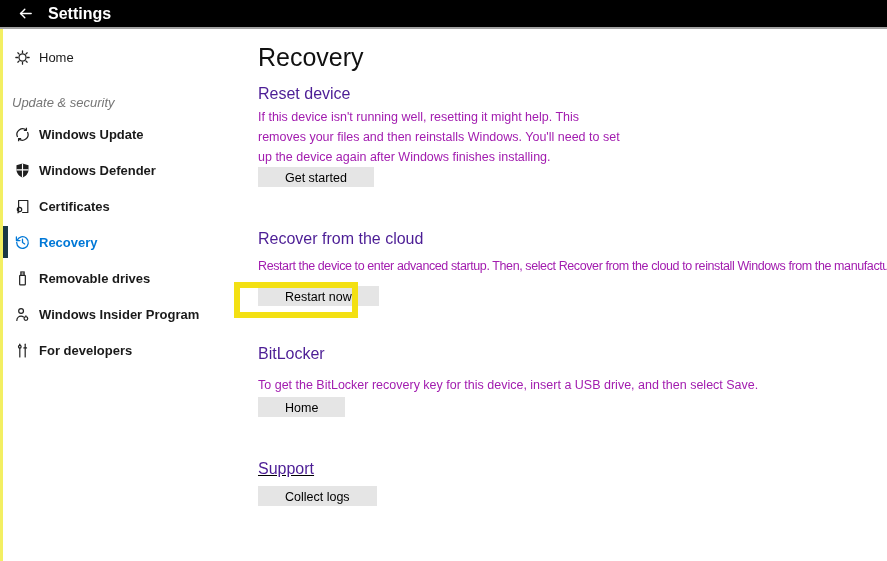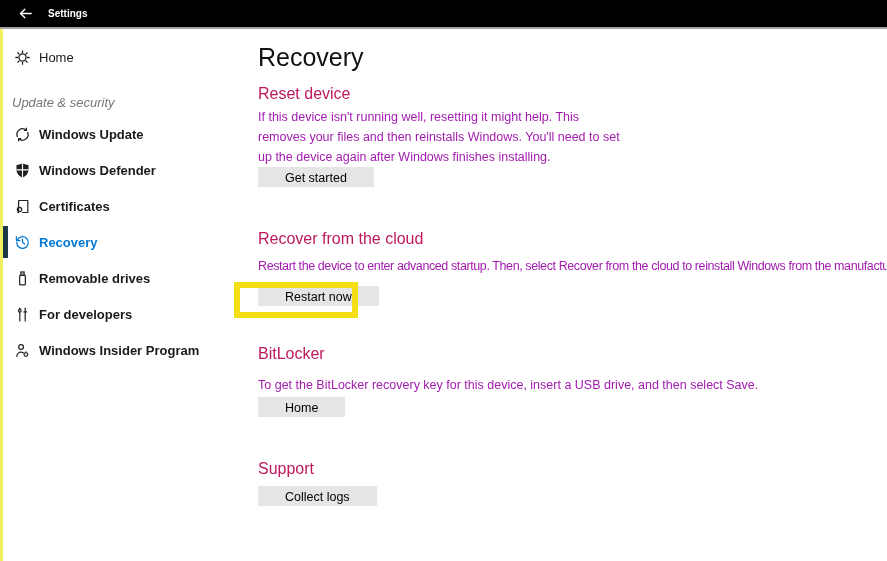--- a/index.html
+++ b/index.html
@@ -20,21 +20,21 @@
     display: flex; align-items: center;
     z-index: 10;
   }
   .back-btn {
     width: 34px; height: 27px; margin-left: 8px;
     background: transparent; border: none;
     display: flex; align-items: center; justify-content: center;
     cursor: pointer;
   }
   .titlebar-title {
-    color: #ffffff; font-size: 10px; font-weight: 600; margin-left: 6px;
+    color: #ffffff; font-size: 16px; font-weight: 600; margin-left: 6px;
   }
   .titlebar-divider {
     position: absolute; top: 27px; left: 0; right: 0; height: 2px;
     background: #a3a3a3; z-index: 9;
   }
 
   
   .edge-strip {
     position: absolute; left: 0; top: 29px; bottom: 0; width: 3px;
     background: #f3ef62; z-index: 8;
@@ -64,26 +64,26 @@
   .icon { width: 17px; height: 17px; display: inline-flex; align-items: center; justify-content: center; flex: 0 0 17px; }
   .icon svg { width: 17px; height: 17px; }
 
   
   .content { position: absolute; left: 258px; top: 29px; right: 0; bottom: 0; }
   .page-title {
     position: absolute; top: 13px; left: 0;
     font-size: 25px; font-weight: 300; line-height: 30px; color: #111;
   }
   .sec { position: absolute; left: 0; right: 0; }
-  .sec h2 { font-size: 16px; font-weight: 400; line-height: 20px; color: #be185d; }
+  .sec h2 { font-size: 16px; font-weight: 400; line-height: 20px; color: #4c1d95; }
   .sec p  { font-size: 12.5px; line-height: 20px; color: #a21caf; }
   .sec-reset    { top: 55px; }
   .sec-cloud    { top: 200px; }
   .sec-bitlocker{ top: 315px; }
-  .sec-support  { top: 430px; }
+  .sec-support  { top: 430px; text-decoration: underline; }
 
   .sec-reset p    { margin-top: 3px;  width: 372px; }
   .sec-cloud p    { margin-top: 9px;  white-space: nowrap; letter-spacing: -0.4px; line-height: 17px; }
   .sec-bitlocker p{ margin-top: 13px; line-height: 17px; }
   .sec-support p  { margin-top: 11px; width: 412px; line-height: 15px; }
 
   .btn {
     display: inline-block;
     background: #e5e5e5; border: none;
     font-family: "Liberation Sans", sans-serif;
@@ -186,41 +186,41 @@
           <rect x="9.7" y="2.8" width="4.6" height="4.7"></rect>
           <path d="M11.2 5h.01M13 5h.01" stroke-linecap="round" stroke-width="1.4"></path>
         </svg>
       </span>
       <span class="label">Removable drives</span>
     </div>
 
     <div class="nav-row">
       <span class="icon">
         <svg viewBox="0 0 24 24" fill="none" stroke="#222" stroke-width="1.7" stroke-linecap="round">
+          <circle cx="10" cy="7" r="3.4"></circle>
+          <path d="M4 20.5c0-3.6 2.7-6.2 6-6.2 1.3 0 2.5.4 3.5 1.1"></path>
+          <circle cx="16.8" cy="17.8" r="2.6"></circle>
+          <path d="M16.8 15.2v-1.3"></path>
+        </svg>
+      </span>
+      <span class="label">Windows Insider Program</span>
+    </div>
+
+    <div class="nav-row">
+      <span class="icon">
+        <svg viewBox="0 0 24 24" fill="none" stroke="#222" stroke-width="1.7" stroke-linecap="round">
           <path d="M8.2 8.5V21"></path>
             <path d="M8.2 3v2"></path>
             <circle cx="8.2" cy="6.8" r="1.9"></circle>
           <path d="M15.8 3v18"></path>
             <path d="M13.9 8.3h3.8"></path>
         </svg>
       </span>
       <span class="label">For developers</span>
     </div>
-
-    <div class="nav-row">
-      <span class="icon">
-        <svg viewBox="0 0 24 24" fill="none" stroke="#222" stroke-width="1.7" stroke-linecap="round">
-          <circle cx="10" cy="7" r="3.4"></circle>
-          <path d="M4 20.5c0-3.6 2.7-6.2 6-6.2 1.3 0 2.5.4 3.5 1.1"></path>
-          <circle cx="16.8" cy="17.8" r="2.6"></circle>
-          <path d="M16.8 15.2v-1.3"></path>
-        </svg>
-      </span>
-      <span class="label">Windows Insider Program</span>
-    </div>
   </div>
 </nav>
 
 <main class="content">
   <h1 class="page-title">Recovery</h1>
 
   <section class="sec sec-reset">
     <h2>Reset device</h2>
     <p>If this device isn't running well, resetting it might help. This removes your files and then reinstalls Windows. You'll need to set up the device again after Windows finishes installing.</p>
     <button class="btn">Get started</button>

